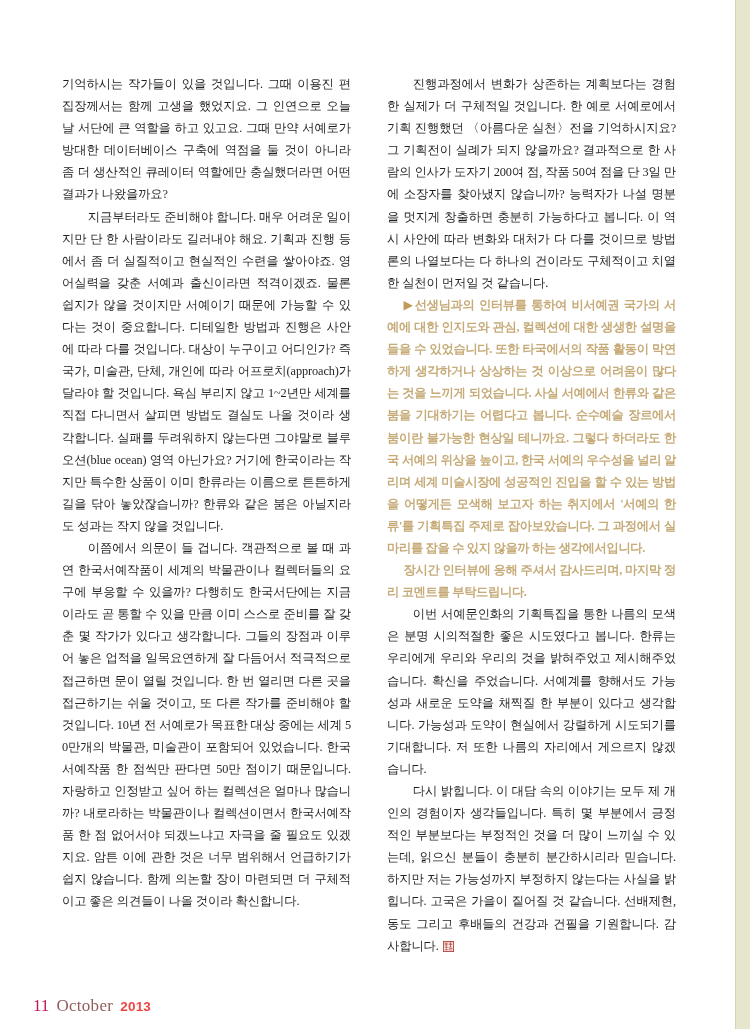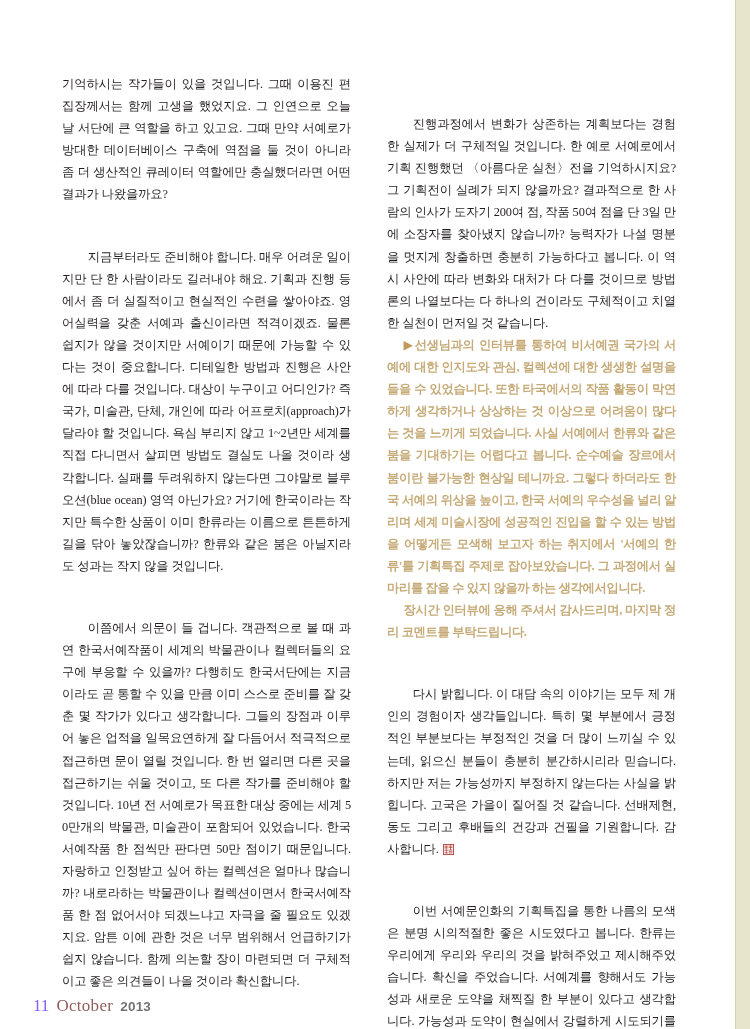--- a/index.html
+++ b/index.html
@@ -53,21 +53,20 @@
     font-size: 12.3px;
     line-height: 22.1px;
     color: #231f20;
     text-align: justify;
     text-justify: inter-character;
     word-break: break-all;
     letter-spacing: -0.1px;
   }
   p.indent {
     text-indent: 2.1em;
-    margin-top: 40px;
   }
   p.noindent {
     text-indent: 0;
   }
 
   
   p.question {
     color: #c6ab78;
     font-weight: 700;
     text-indent: 1.35em;
@@ -98,33 +97,33 @@
     position: absolute;
     left: 33px;
     bottom: 18px;
     display: flex;
     align-items: baseline;
     gap: 7px;
   }
   .footer .page-num {
     font-family: "Liberation Serif", "DejaVu Serif", serif;
     font-size: 17px;
-    color: #8b5cf6;
+    color: #be185d;
   }
   .footer .month {
     font-family: "Liberation Serif", "DejaVu Serif", serif;
     font-size: 17px;
     color: #8f5f5c;
     letter-spacing: 0.3px;
   }
   .footer .year {
     font-family: "Liberation Sans", sans-serif;
     font-size: 13.5px;
     font-weight: 700;
-    color: #737373;
+    color: #ef4444;
     letter-spacing: 0.2px;
   }
 </style>
 </head>
 <body>
 
 <div class="page">
 
   <div class="columns">
 
@@ -140,26 +139,26 @@
     </div>
 
     <div class="col">
 
       <p class="indent">진행과정에서 변화가 상존하는 계획보다는 경험한 실제가 더 구체적일 것입니다. 한 예로 서예로에서 기획 진행했던 〈아름다운 실천〉전을 기억하시지요? 그 기획전이 실례가 되지 않을까요? 결과적으로 한 사람의 인사가 도자기 200여 점, 작품 50여 점을 단 3일 만에 소장자를 찾아냈지 않습니까? 능력자가 나설 명분을 멋지게 창출하면 충분히 가능하다고 봅니다. 이 역시 사안에 따라 변화와 대처가 다 다를 것이므로 방법론의 나열보다는 다 하나의 건이라도 구체적이고 치열한 실천이 먼저일 것 같습니다.</p>
 
       <p class="question q-gap-before"><span class="marker">▶</span><span>선생님과의 인터뷰를 통하여 비서예권 국가의 서예에 대한 인지도와 관심, 컬렉션에 대한 생생한 설명을 들을 수 있었습니다. 또한 타국에서의 작품 활동이 막연하게 생각하거나 상상하는 것 이상으로 어려움이 많다는 것을 느끼게 되었습니다. 사실 서예에서 한류와 같은 붐을 기대하기는 어렵다고 봅니다. 순수예술 장르에서 붐이란 불가능한 현상일 테니까요. 그렇다 하더라도 한국 서예의 위상을 높이고, 한국 서예의 우수성을 널리 알리며 세계 미술시장에 성공적인 진입을 할 수 있는 방법을 어떻게든 모색해 보고자 하는 취지에서 '서예의 한류'를 기획특집 주제로 잡아보았습니다. 그 과정에서 실마리를 잡을 수 있지 않을까 하는 생각에서입니다.</span></p>
 
       <p class="question">장시간 인터뷰에 응해 주셔서 감사드리며, 마지막 정리 코멘트를 부탁드립니다.</p>
 
+      <p class="indent">이번 서예문인화의 기획특집을 통한 나름의 모색은 분명 시의적절한 좋은 시도였다고 봅니다. 한류는 우리에게 우리와 우리의 것을 밝혀주었고 제시해주었습니다. 확신을 주었습니다. 서예계를 향해서도 가능성과 새로운 도약을 채찍질 한 부분이 있다고 생각합니다. 가능성과 도약이 현실에서 강렬하게 시도되기를 기대합니다. 저 또한 나름의 자리에서 게으르지 않겠습니다.</p>
+
       <p class="indent"><span>다시 밝힙니다. 이 대담 속의 이야기는 모두 제 개인의 경험이자 생각들입니다. 특히 몇 부분에서 긍정적인 부분보다는 부정적인 것을 더 많이 느끼실 수 있는데, 읽으신 분들이 충분히 분간하시리라 믿습니다. 하지만 저는 가능성까지 부정하지 않는다는 사실을 밝힙니다. 고국은 가을이 짙어질 것 같습니다. 선배제현, 동도 그리고 후배들의 건강과 건필을 기원합니다. 감사합니다.</span><span class="seal"><svg viewBox="0 0 12 12" width="11" height="11" xmlns="http://www.w3.org/2000/svg">
              <rect x="0.5" y="0.5" width="11" height="11" fill="none" stroke="#b8453f" stroke-width="1"></rect>
              <path d="M2 2.4h3.2M2 4.2h3.2M3.4 2.1v3.4M6.8 2.2h3M6.8 3.9h3M8.2 2.0v4M2.2 6.8h3.2M3.6 6.5v3.3M2.2 9.6h3.2M6.9 6.6h2.9M6.9 8.3h2.9M6.9 9.8h2.9" stroke="#b8453f" stroke-width="0.85" fill="none" stroke-linecap="square"></path>
            </svg></span></p>
-
-      <p class="indent">이번 서예문인화의 기획특집을 통한 나름의 모색은 분명 시의적절한 좋은 시도였다고 봅니다. 한류는 우리에게 우리와 우리의 것을 밝혀주었고 제시해주었습니다. 확신을 주었습니다. 서예계를 향해서도 가능성과 새로운 도약을 채찍질 한 부분이 있다고 생각합니다. 가능성과 도약이 현실에서 강렬하게 시도되기를 기대합니다. 저 또한 나름의 자리에서 게으르지 않겠습니다.</p>
 
     </div>
 
   </div>
 
   <div class="footer">
     <span class="page-num">11</span>
     <span class="month">October</span>
     <span class="year">2013</span>
   </div>

